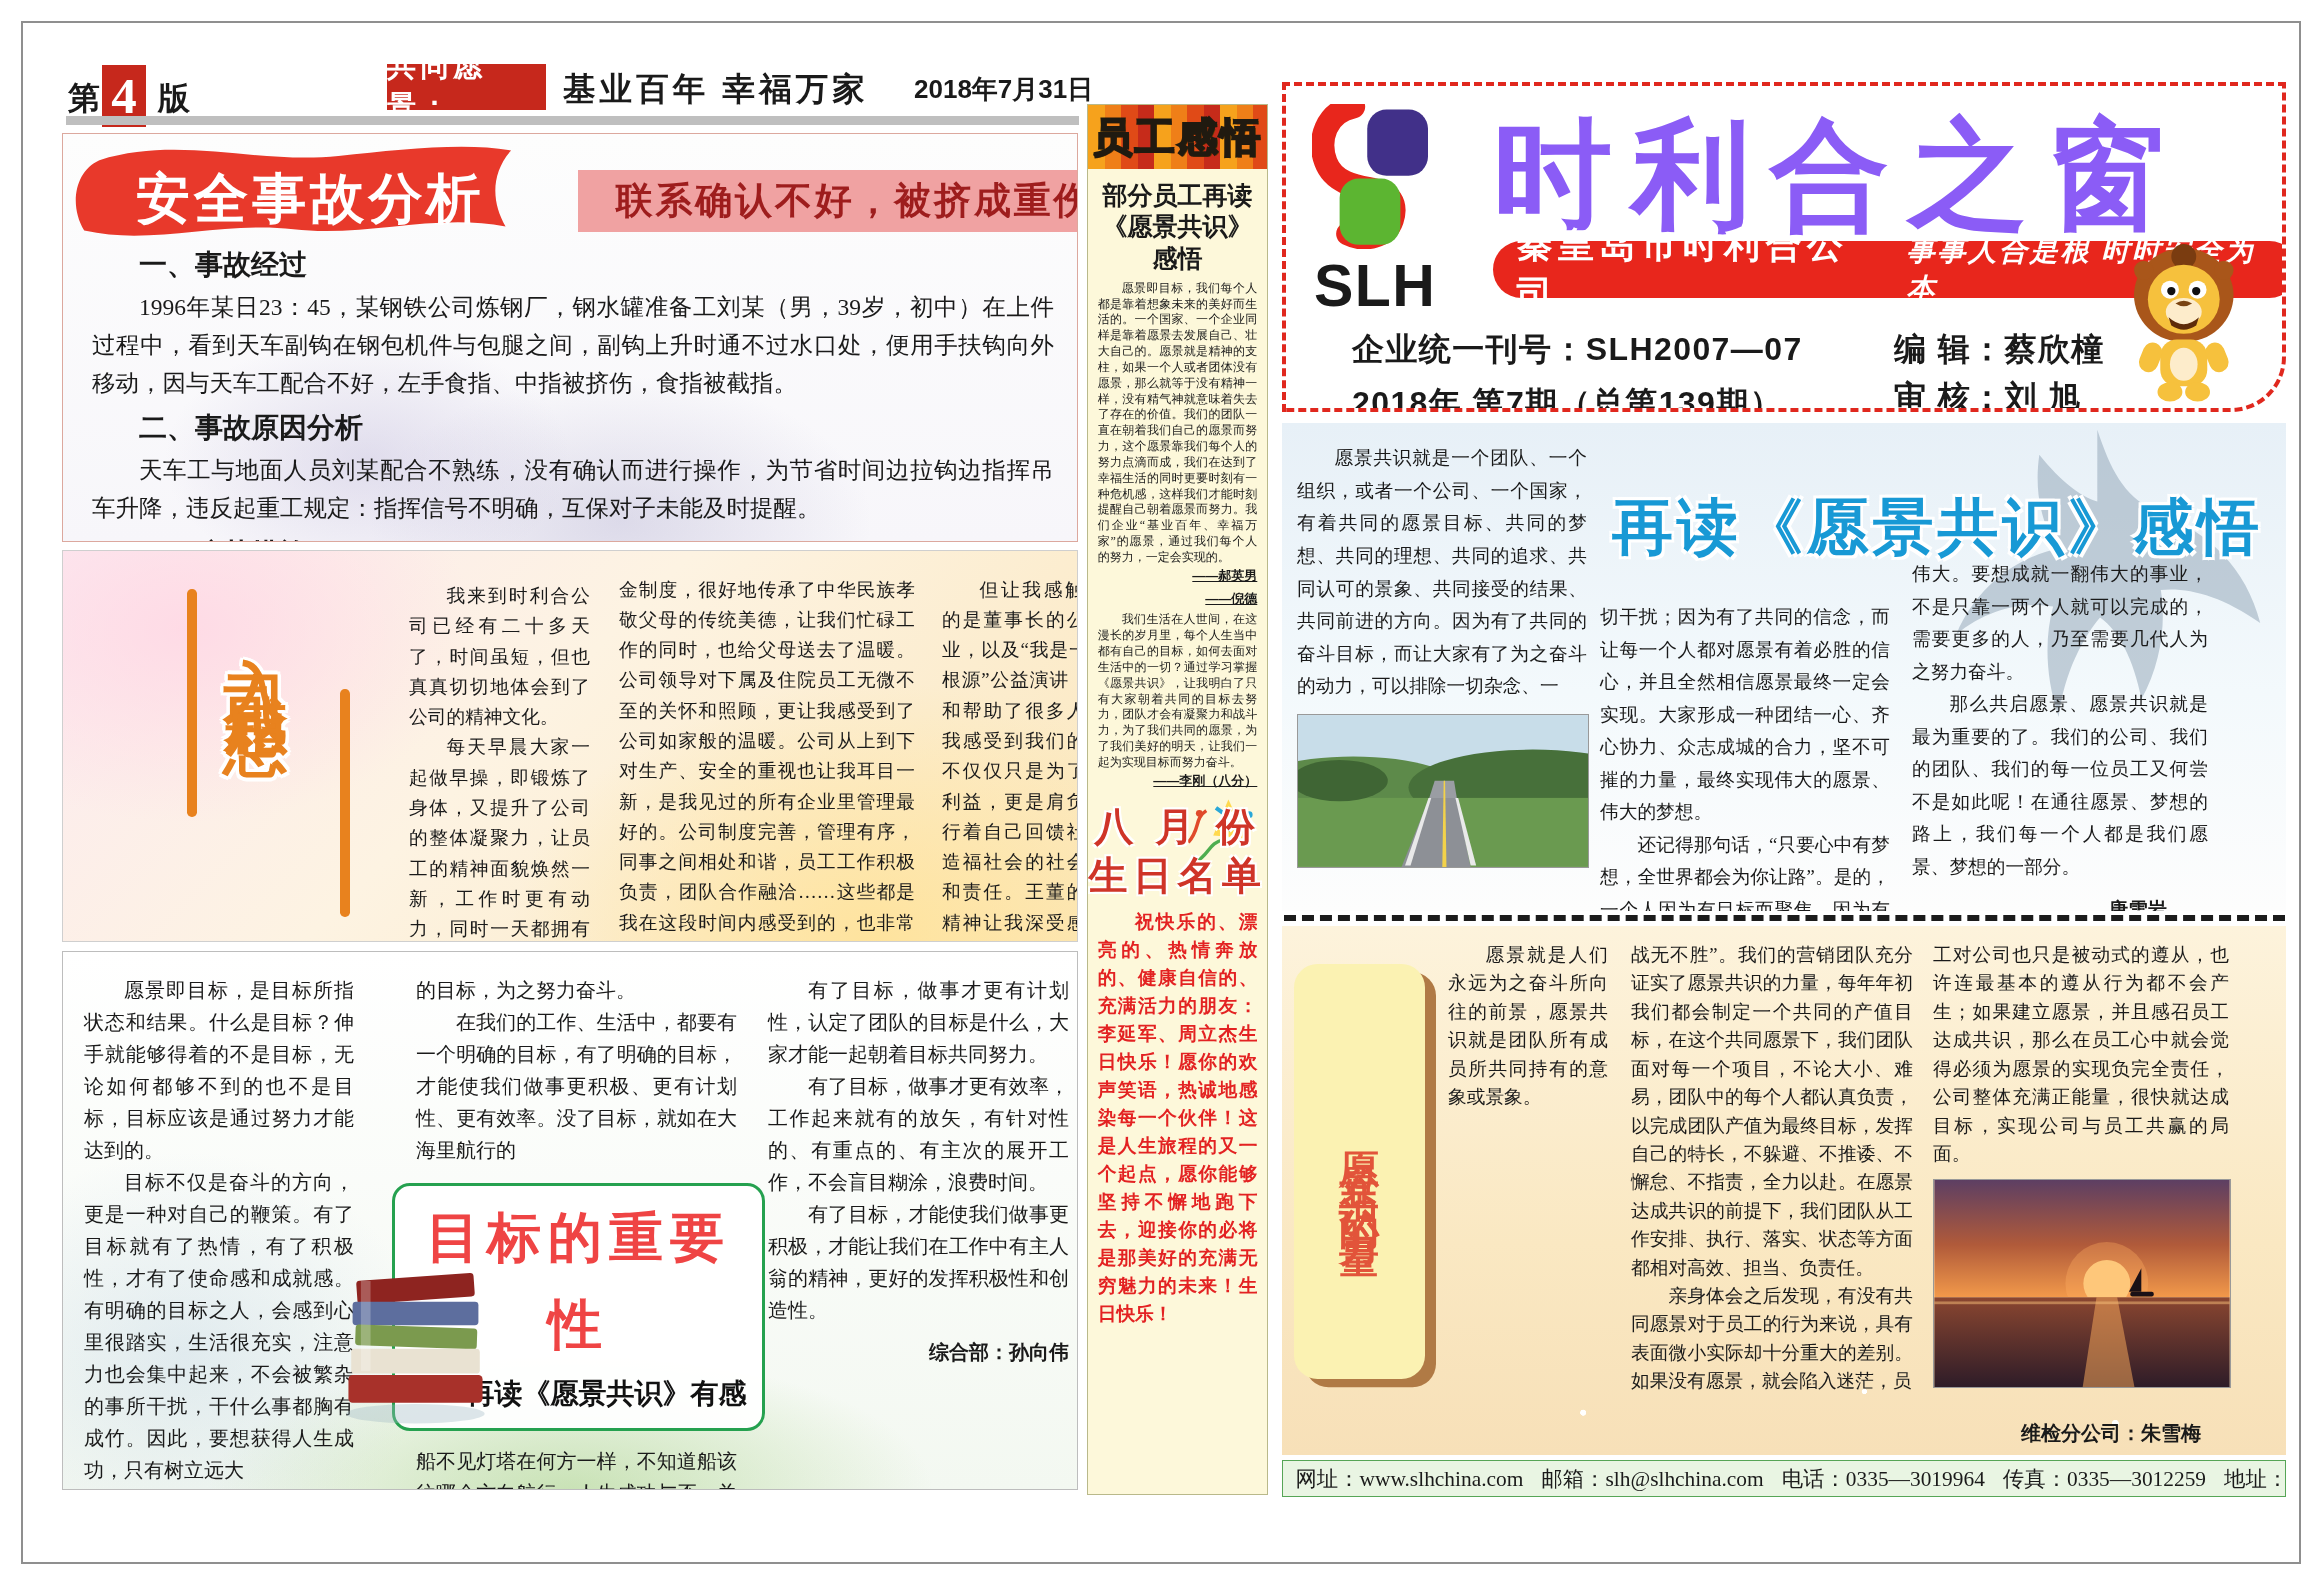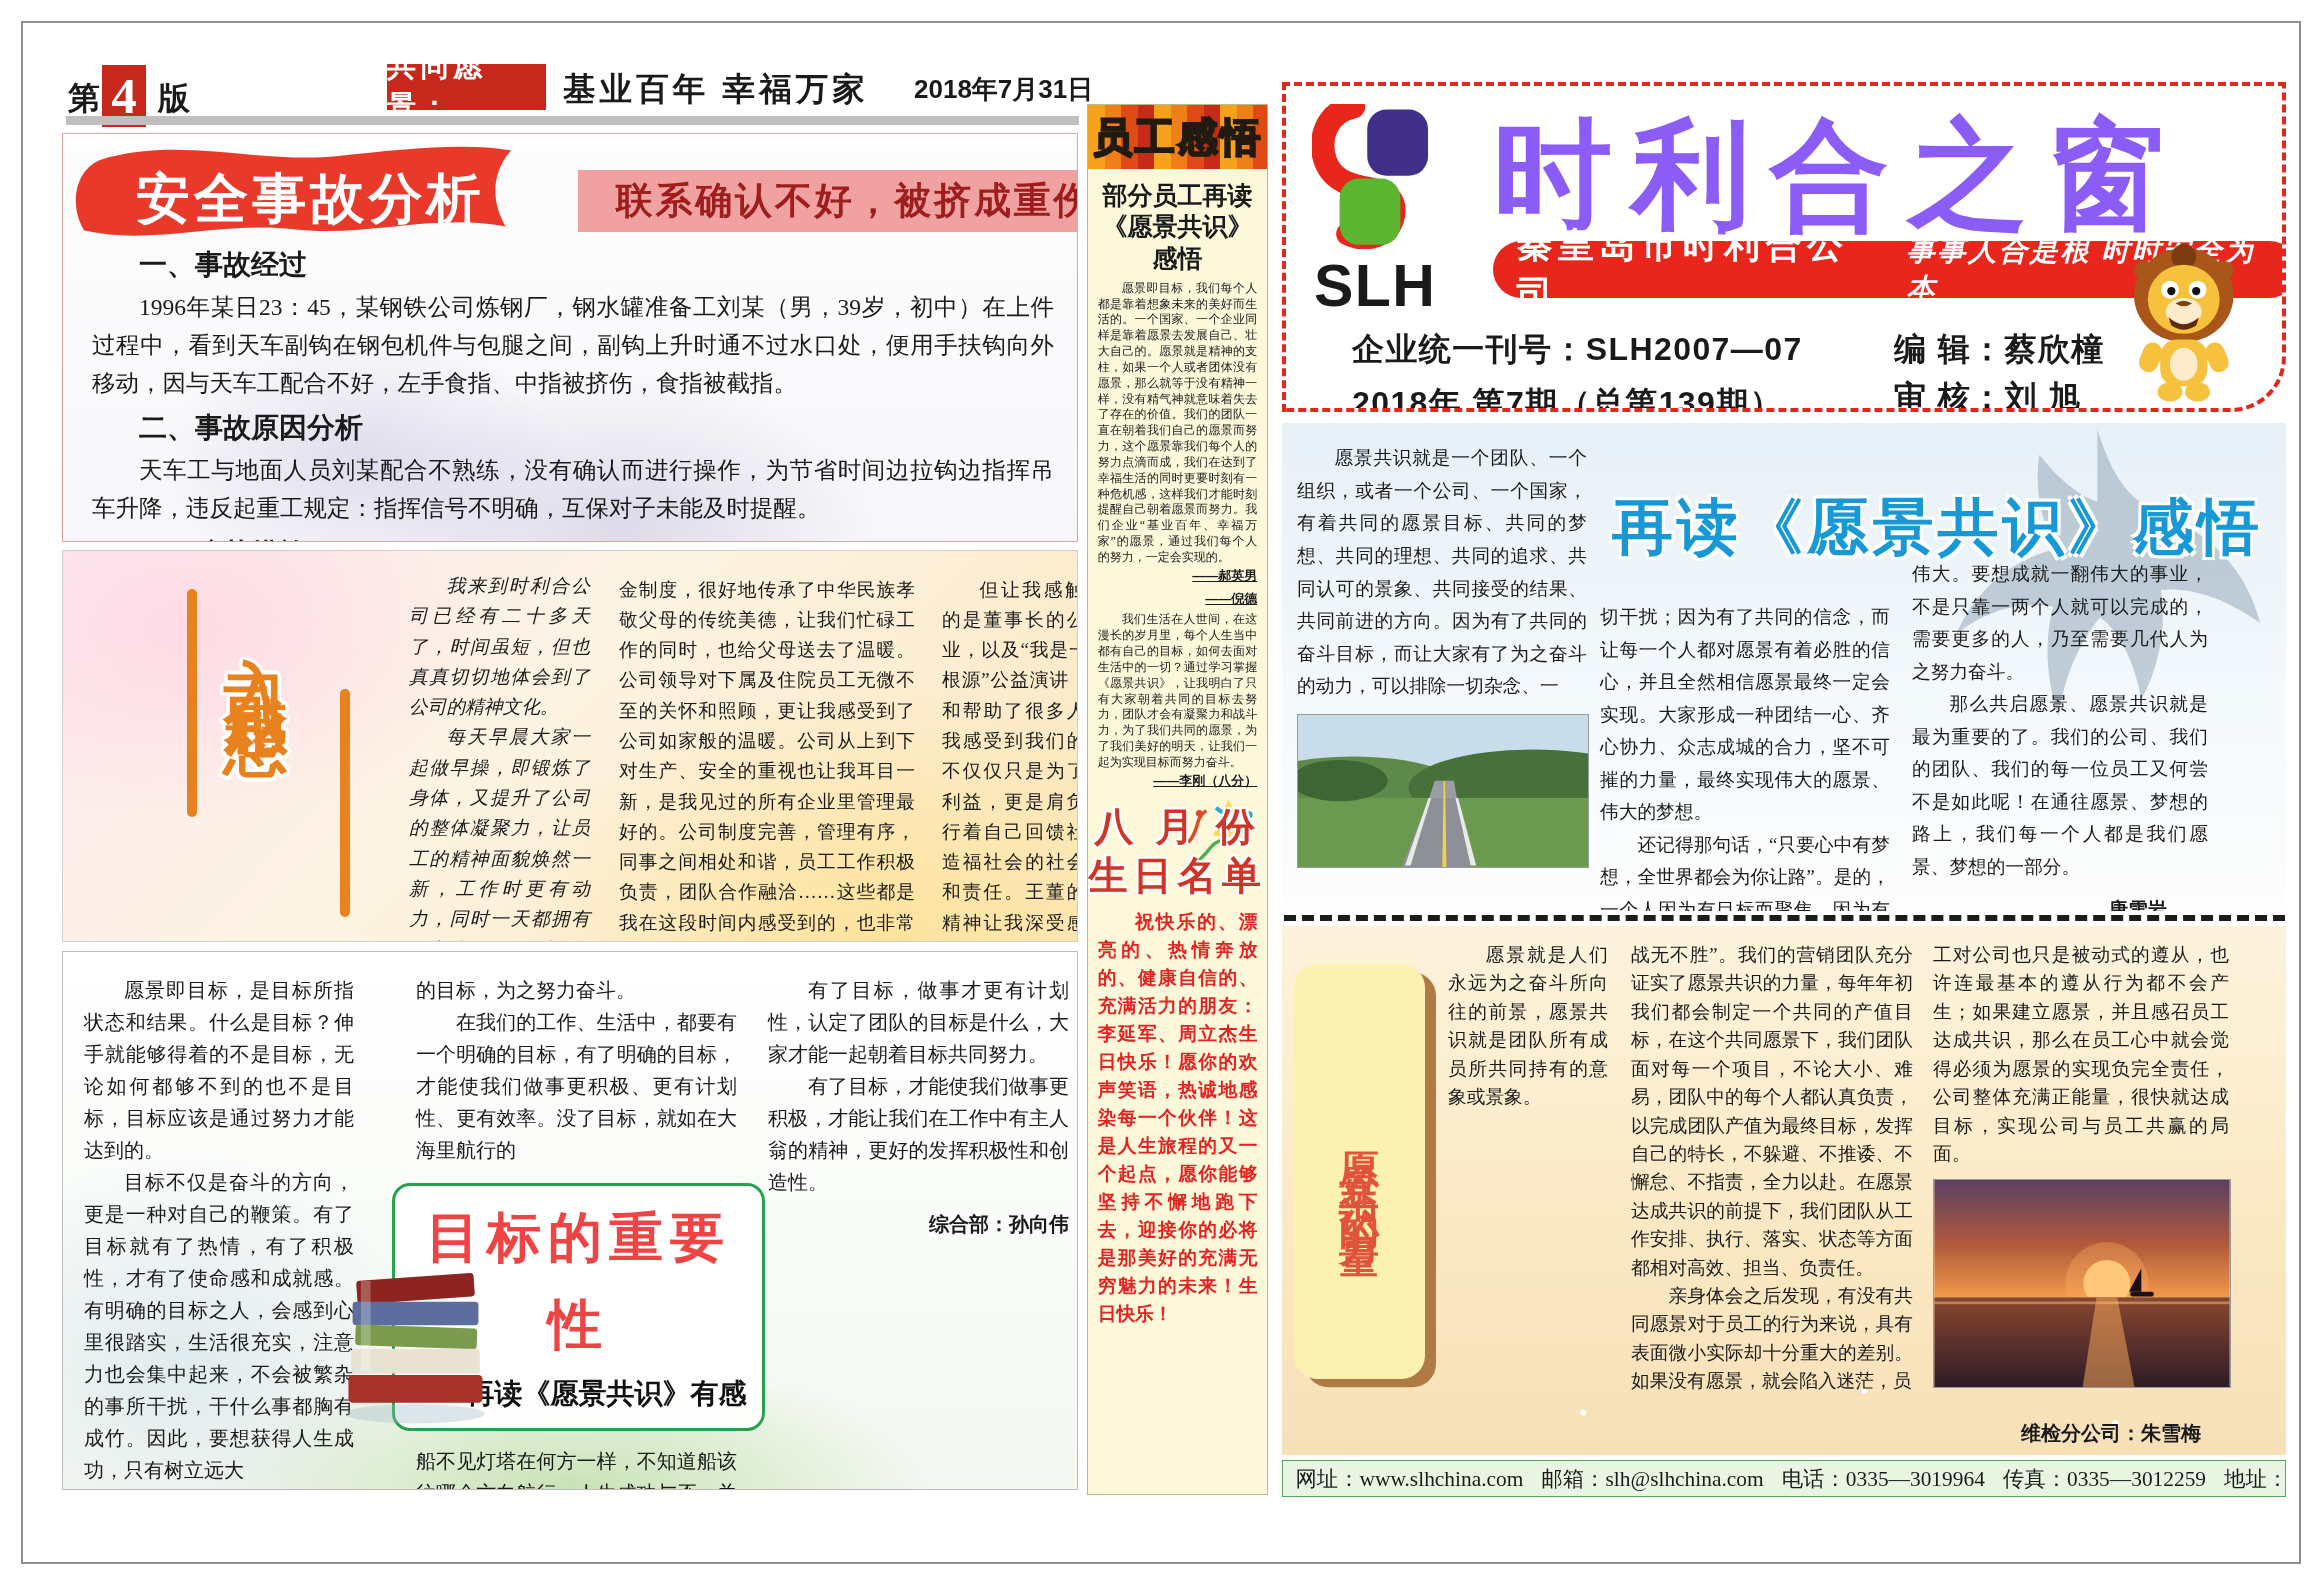--- a/index.html
+++ b/index.html
@@ -128,21 +128,21 @@
 
   </div>
 </div>
 
 <div class="abs box onboard" style="left:62px;top:550px;width:1016px;height:392px;">
   <div class="abs vbar" style="left:124px;top:38px;height:228px;"></div>
   <div class="abs vtitle" style="left:149px;top:55px;height:325px;">
     <span>入司感想</span>
   </div>
   <div class="abs vbar" style="left:277px;top:138px;height:228px;"></div>
-  <div class="abs art-col jt" style="left:346px;top:20px;width:181px;font-style:italic;">
+  <div class="abs art-col jt" style="left:346px;top:30px;width:181px;">
     <p class="ind">我来到时利合公司已经有二十多天了，时间虽短，但也真真切切地体会到了公司的精神文化。</p>
     <p class="ind">每天早晨大家一起做早操，即锻炼了身体，又提升了公司的整体凝聚力，让员工的精神面貌焕然一新，工作时更有动力，同时一天都拥有好心情。公司的孝敬</p>
   </div>
   <div class="abs art-col jt" style="left:556px;top:23.5px;width:296px;">
     <p>金制度，很好地传承了中华民族孝敬父母的传统美德，让我们忙碌工作的同时，也给父母送去了温暖。公司领导对下属及住院员工无微不至的关怀和照顾，更让我感受到了公司如家般的温暖。公司从上到下对生产、安全的重视也让我耳目一新，是我见过的所有企业里管理最好的。公司制度完善，管理有序，同事之间相处和谐，员工工作积极负责，团队合作融洽……这些都是我在这段时间内感受到的，也非常感谢各位领导和同事对我的支持和帮助。</p>
   </div>
   <div class="abs art-col jt" style="left:879px;top:23.5px;width:185px;">
     <p class="ind">但让我感触最深的是董事长的公益事业，以及“我是一切的根源”公益演讲，影响和帮助了很多人，让我感受到我们的公司不仅仅只是为了经济利益，更是肩负和履行着自己回馈社会、造福社会的社会使命和责任。王董的大爱精神让我深受感动，我相信公司有这样的领导、这样的团队，以及完善的企业文化，一定会发展得很好，我个人的能力也会在公司的大舞台上有所展现和提升。</p>
 
   </div>
@@ -168,20 +168,21 @@
       <rect x="24" y="66" width="182" height="34" rx="5" fill="#5d6e9e"></rect>
       <rect x="28" y="102" width="176" height="30" rx="5" fill="#7b9a4e" transform="rotate(2 116 117)"></rect>
       <rect x="22" y="134" width="186" height="36" rx="5" fill="#e9e2d2"></rect>
       <rect x="18" y="172" width="194" height="40" rx="6" fill="#a8312a"></rect>
       <rect x="36" y="36" width="14" height="130" fill="#ffffff" opacity="0.25"></rect>
       <ellipse cx="115" cy="228" rx="100" ry="14" fill="#9db6c4" opacity="0.35"></ellipse>
     </g>
   </svg>
   <div class="abs goal-col jt" style="left:705px;top:22px;width:301px;">
     <p class="ind">有了目标，做事才更有计划性，认定了团队的目标是什么，大家才能一起朝着目标共同努力。</p>
+    <p class="ind">有了目标，做事才更有效率，工作起来就有的放矢，有针对性的、有重点的、有主次的展开工作，不会盲目糊涂，浪费时间。</p>
     <p class="ind">有了目标，才能使我们做事更积极，才能让我们在工作中有主人翁的精神，更好的发挥积极性和创造性。</p>
     <div class="sig" style="font-size:20px;">综合部：孙向伟</div>
   </div>
 </div>
 
 <div class="abs box strip" style="left:1087px;top:104px;width:181px;height:1391px;">
   <div class="strip-head" style="height:64px;">
     <span>员工感悟</span>
   </div>
   <div class="strip-sub">部分员工再读 《愿景共识》 感悟</div>

